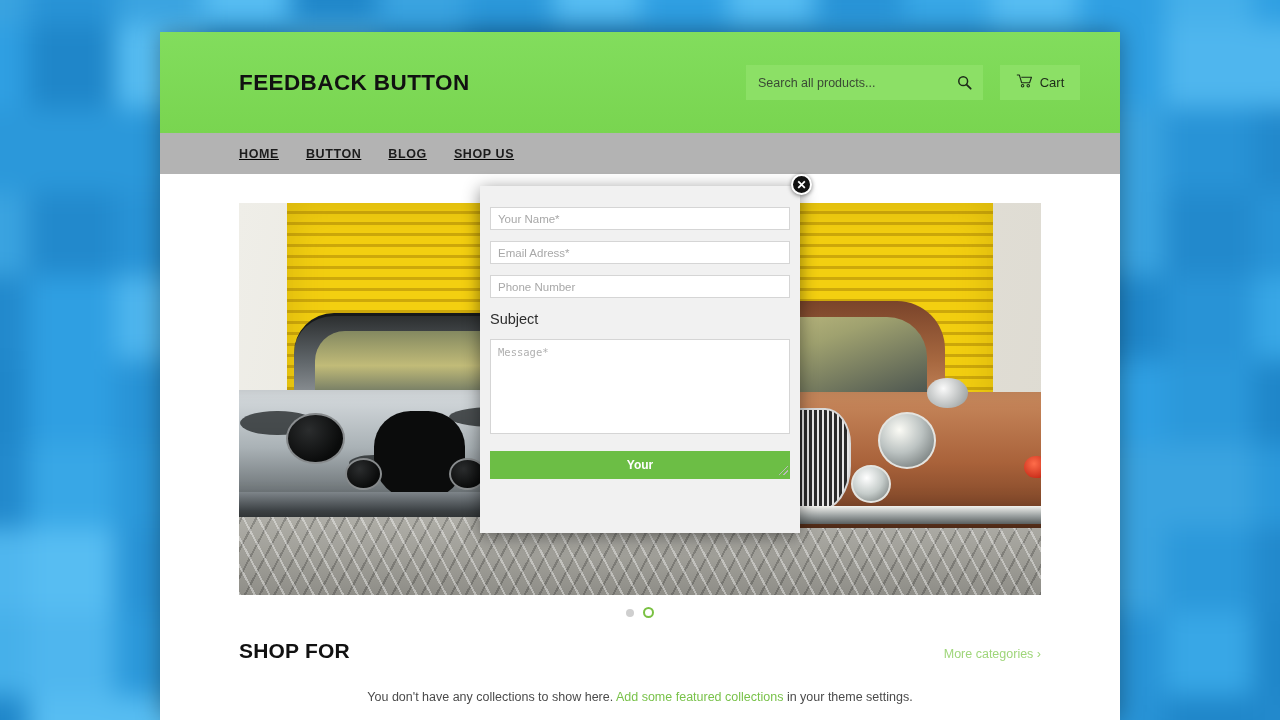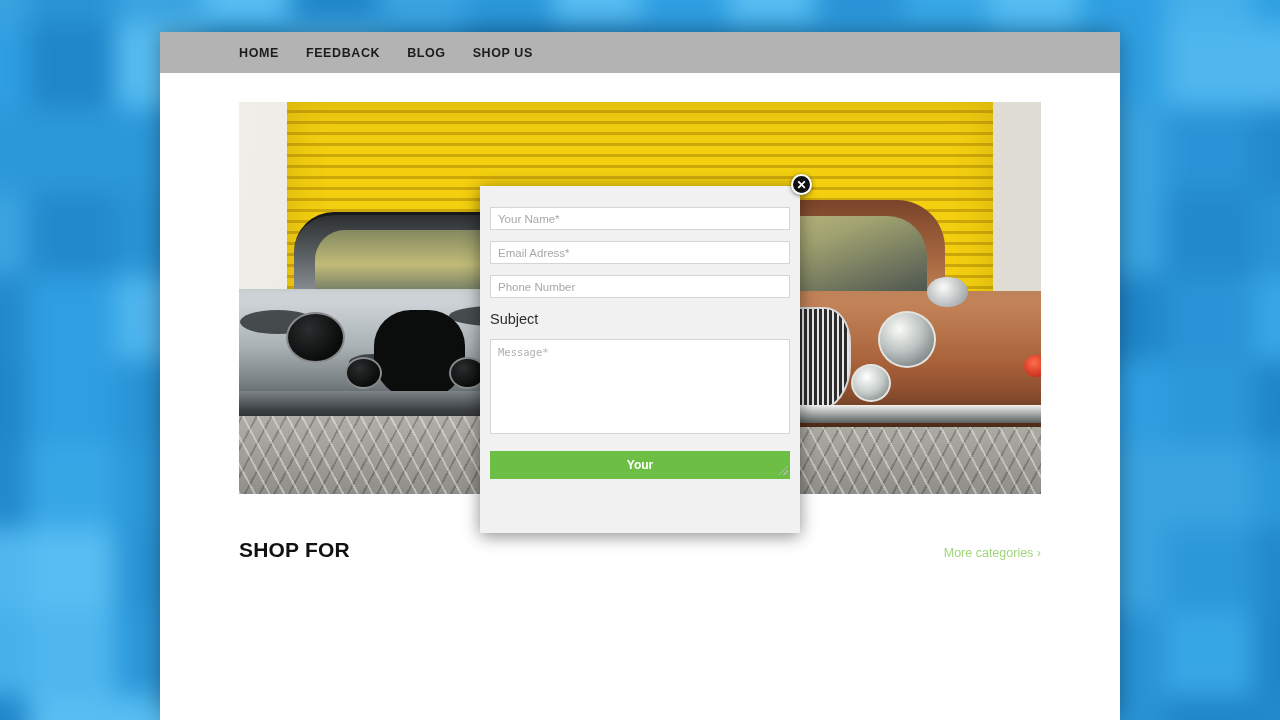--- a/index.html
+++ b/index.html
@@ -100,20 +100,21 @@
   }
 
   
   #site-nav {
     height: 41px;
     background: #b3b3b3;
     display: flex;
     align-items: center;
     padding-left: 79px;
     gap: 27px;
+    text-decoration: underline;
   }
   #site-nav a {
     font-size: 12.5px;
     font-weight: bold;
     letter-spacing: 0.6px;
     color: #1c1c1c;
     text-decoration: none;
     cursor: pointer;
   }
 
@@ -578,24 +579,50 @@
       <i style="background: rgb(43, 152, 218);"></i>
       <i style="background: rgb(70, 176, 234);"></i>
       <i style="background: rgb(40, 147, 214);"></i>
       <i style="background: rgb(31, 134, 201);"></i>
       <i style="background: rgb(34, 137, 204);"></i>
     </div>
 </div>
 
 <div id="site-window">
 
+  <div id="site-header">
+    <div id="shop-logo">FEEDBACK BUTTON</div>
+
+    <div id="header-right">
+      <div class="search-wrap">
+        <input type="text" placeholder="Search all products..." style="">
+        <button class="search-btn">
+          <svg width="15" height="15" viewBox="0 0 16 16" aria-hidden="true">
+            <circle cx="6.6" cy="6.6" r="4.7" fill="none" stroke="#1d2b19" stroke-width="1.6"></circle>
+            <line x1="10.2" y1="10.2" x2="14.6" y2="14.6" stroke="#1d2b19" stroke-width="1.9" stroke-linecap="round"></line>
+          </svg>
+        </button>
+      </div>
+
+      <button class="cart-btn">
+        <span>
+          <svg width="17" height="14" viewBox="0 0 20 16" aria-hidden="true">
+            <path d="M1 1 h3 l2.6 9 h9.4 l2.2 -6.4 h-12" fill="none" stroke="#1d2b19" stroke-width="1.3" stroke-linejoin="round"></path>
+            <circle cx="7.8" cy="13.6" r="1.5" fill="none" stroke="#1d2b19" stroke-width="1.2"></circle>
+            <circle cx="14.4" cy="13.6" r="1.5" fill="none" stroke="#1d2b19" stroke-width="1.2"></circle>
+          </svg>
+        </span>
+        <span>Cart</span>
+      </button>
+    </div>
+  </div>
 
   <div id="site-nav">
     <a>HOME</a>
-    <a>FEEDBACK</a>
+    <a>BUTTON</a>
     <a>BLOG</a>
     <a>SHOP US</a>
   </div>
 
   <div id="hero">
     <div class="hero-photo">
       <div class="wall"></div>
       <div class="garage"></div>
       <div class="pavement"></div>
 
@@ -633,20 +660,23 @@
   <div id="hero-dots">
     <span class="dot"></span>
     <span class="dot active"></span>
   </div>
 
   <div id="shop-section">
     <div id="shop-title">SHOP FOR</div>
     <a id="more-categories">More categories ›</a>
   </div>
 
+  <div id="empty-note">
+    <span>You don't have any collections to show here. </span><a>Add some featured collections</a><span> in your theme settings.</span>
+  </div>
 
 </div>
 
 <div id="feedback-modal">
 
   <button id="modal-close">✕</button>
 
 
   <input class="field" type="text" placeholder="Your Name*" style="">
 

